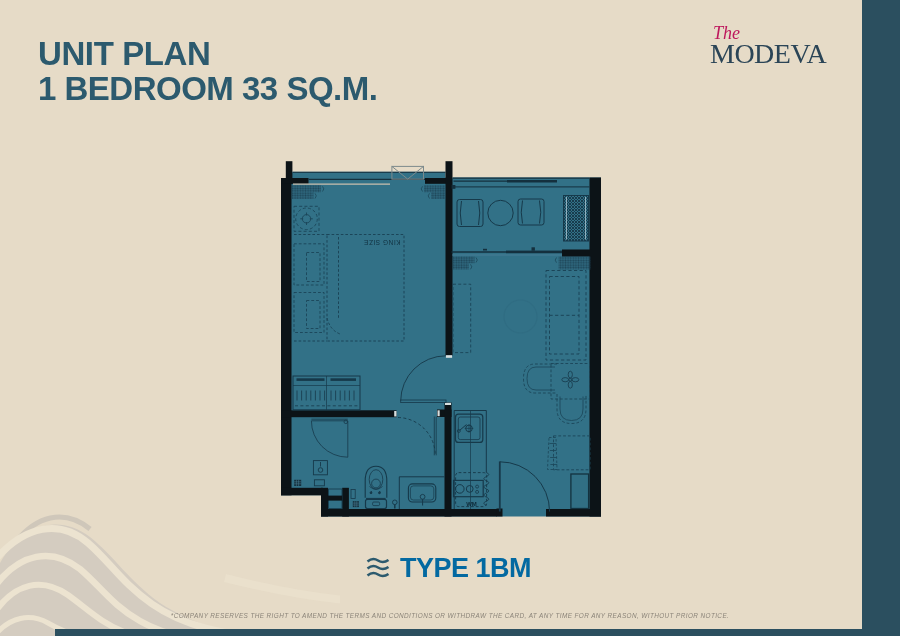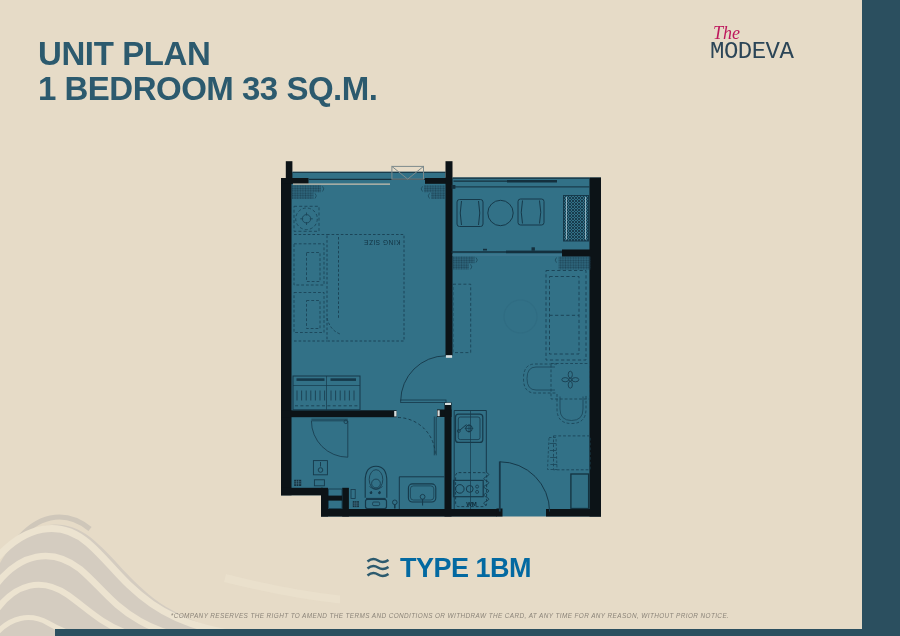--- a/index.html
+++ b/index.html
@@ -24,21 +24,21 @@
 <div class="abs" style="left:862px;top:0;width:38px;height:636px;background:#2b4f5f;"></div>
 
 <div class="abs" style="left:55px;top:629px;width:845px;height:7px;background:#2b4f5f;"></div>
 
 <div class="abs" style="left:38px;top:35px;font-size:33px;font-weight:bold;letter-spacing:-0.4px;color:#2c5a6e;">UNIT PLAN</div>
 
 <div class="abs" style="left:38px;top:70px;font-size:33px;font-weight:bold;letter-spacing:-0.5px;color:#2c5a6e;">1 BEDROOM 33 SQ.M.</div>
 
 <div class="abs" style="left:713px;top:23px;font-family:'Liberation Serif',serif;font-style:italic;font-size:18px;color:#be185d;">The</div>
 
-<div class="abs" style="left:710px;top:38px;font-family:Liberation Mono, monospace;font-size:24px;letter-spacing:-0.5px;color:#2b4557;">MODEVA</div>
+<div class="abs" style="left:710px;top:38px;font-family:Liberation Serif, serif;font-size:28px;letter-spacing:-0.5px;color:#2b4557;">MODEVA</div>
 
 <svg class="abs" style="left:0;top:0;" width="900" height="636" viewBox="0 0 900 636">
   <defs>
     <pattern id="hx" width="2.6" height="2.4" patternUnits="userSpaceOnUse">
       <circle cx="0.65" cy="0.6" r="0.85" fill="none" stroke="#16394a" stroke-width="0.5"></circle>
       <circle cx="1.95" cy="1.8" r="0.85" fill="none" stroke="#16394a" stroke-width="0.5"></circle>
     </pattern>
     <pattern id="dg" width="3" height="3" patternUnits="userSpaceOnUse">
       <path d="M0,3 L3,0 M0,0 L3,3" stroke="#16394a" stroke-width="0.95"></path>
     </pattern>

